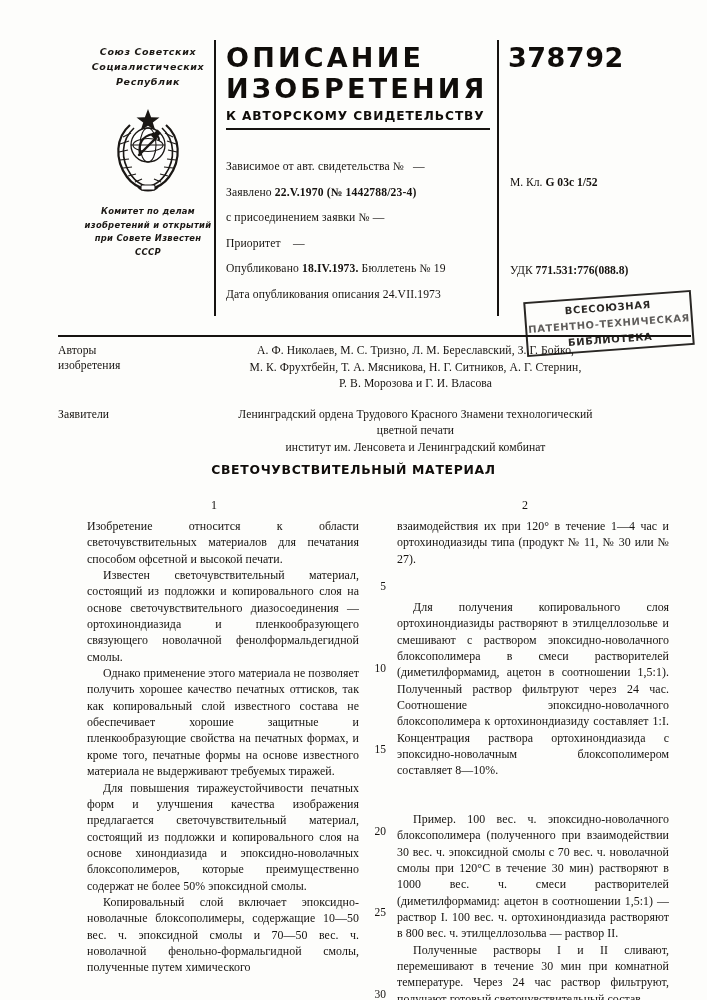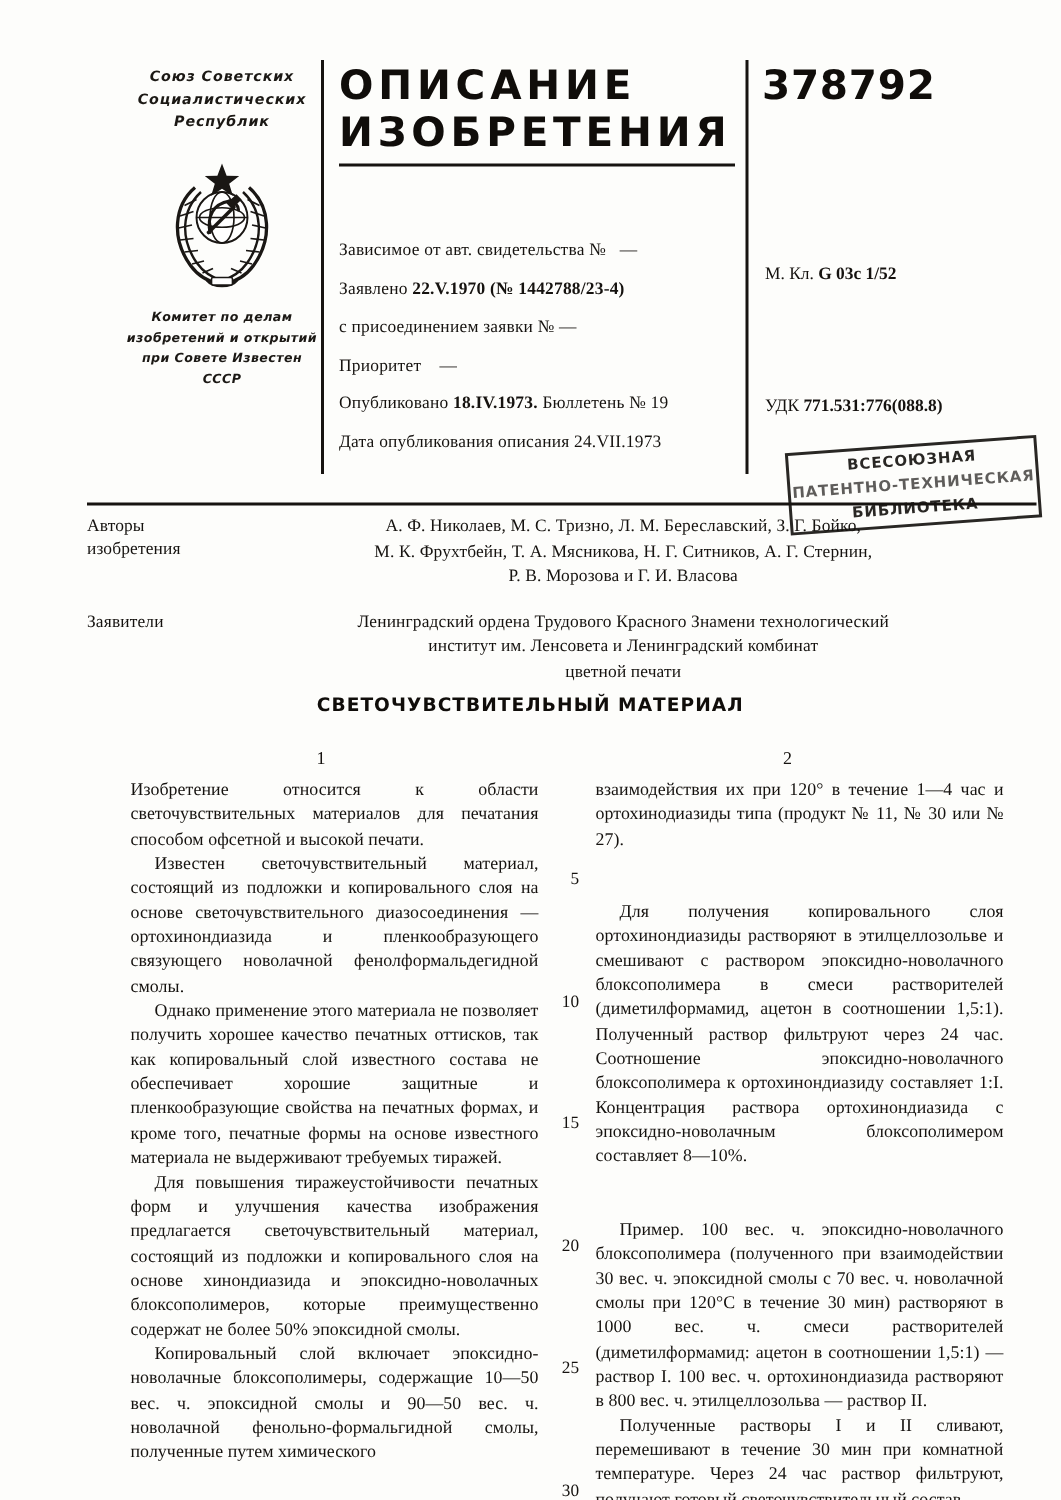--- a/index.html
+++ b/index.html
@@ -333,20 +333,21 @@
         <div>СССР</div>
       </div>
     </div>
 
     <div class="rule-v"></div>
     <div class="rule-v2"></div>
 
     <div class="title-block">
       <div class="big-title">ОПИСАНИЕ</div>
       <div class="big-title">ИЗОБРЕТЕНИЯ</div>
+      <div class="sub-title">К АВТОРСКОМУ СВИДЕТЕЛЬСТВУ</div>
       <div class="title-underline"></div>
     </div>
 
     <div class="patent-number">378792</div>
 
     <div class="biblio">
       <div>Зависимое от авт. свидетельства № &nbsp;&nbsp;—</div>
       <div>
         <span>Заявлено</span>
         <b>22.V.1970</b>
@@ -391,37 +392,37 @@
         <div>А. Ф. Николаев, М. С. Тризно, Л. М. Береславский, З. Г. Бойко,</div>
         <div>М. К. Фрухтбейн, Т. А. Мясникова, Н. Г. Ситников, А. Г. Стернин,</div>
         <div>Р. В. Морозова и Г. И. Власова</div>
       </div>
     </div>
 
     <div class="row applicants-row">
       <div class="row-label">Заявители</div>
       <div class="row-body">
         <div>Ленинградский ордена Трудового Красного Знамени технологический</div>
+        <div>цветной печати</div>
         <div>институт им. Ленсовета и Ленинградский комбинат</div>
-        <div>цветной печати</div>
       </div>
     </div>
   </div>
 
   <div class="invention-title">СВЕТОЧУВСТВИТЕЛЬНЫЙ МАТЕРИАЛ</div>
 
   <div class="colnum left">1</div>
   <div class="colnum right">2</div>
 
   <div class="col left">
     <p class="noindent">Изобретение относится к области светочувствительных материалов для печатания способом офсетной и высокой печати.</p>
     <p>Известен светочувствительный материал, состоящий из подложки и копировального слоя на основе светочувствительного диазосоединения — ортохинондиазида и пленкообразующего связующего новолачной фенолформальдегидной смолы.</p>
     <p>Однако применение этого материала не позволяет получить хорошее качество печатных оттисков, так как копировальный слой известного состава не обеспечивает хорошие защитные и пленкообразующие свойства на печатных формах, и кроме того, печатные формы на основе известного материала не выдерживают требуемых тиражей.</p>
     <p>Для повышения тиражеустойчивости печатных форм и улучшения качества изображения предлагается светочувствительный материал, состоящий из подложки и копировального слоя на основе хинондиазида и эпоксидно-новолачных блоксополимеров, которые преимущественно содержат не более 50% эпоксидной смолы.</p>
-    <p>Копировальный слой включает эпоксидно-новолачные блоксополимеры, содержащие 10—50 вес. ч. эпоксидной смолы и 90—50 вес. ч. новолачной фенольно-формальгидной смолы, полученные путем химического</p>
+    <p>Копировальный слой включает эпоксидно-новолачные блоксополимеры, содержащие 10—50 вес. ч. эпоксидной смолы и 70—50 вес. ч. новолачной фенольно-формальгидной смолы, полученные путем химического</p>
   </div>
 
   <div class="col right">
     <p class="noindent">взаимодействия их при 120° в течение 1—4 час и ортохинодиазиды типа (продукт № 11, № 30 или № 27).</p>
     <p class="gap">Для получения копировального слоя ортохинондиазиды растворяют в этилцеллозольве и смешивают с раствором эпоксидно-новолачного блоксополимера в смеси растворителей (диметилформамид, ацетон в соотношении 1,5:1). Полученный раствор фильтруют через 24 час. Соотношение эпоксидно-новолачного блоксополимера к ортохинондиазиду составляет 1:I. Концентрация раствора ортохинондиазида с эпоксидно-новолачным блоксополимером составляет 8—10%.</p>
     <p class="gap">Пример. 100 вес. ч. эпоксидно-новолачного блоксополимера (полученного при взаимодействии 30 вес. ч. эпоксидной смолы с 70 вес. ч. новолачной смолы при 120°С в течение 30 мин) растворяют в 1000 вес. ч. смеси растворителей (диметилформамид: ацетон в соотношении 1,5:1) — раствор I. 100 вес. ч. ортохинондиазида растворяют в 800 вес. ч. этилцеллозольва — раствор II.</p>
     <p>Полученные растворы I и II сливают, перемешивают в течение 30 мин при комнатной температуре. Через 24 час раствор фильтруют, получают готовый светочувствительный состав.</p>
   </div>
 
   <div class="linenums">

